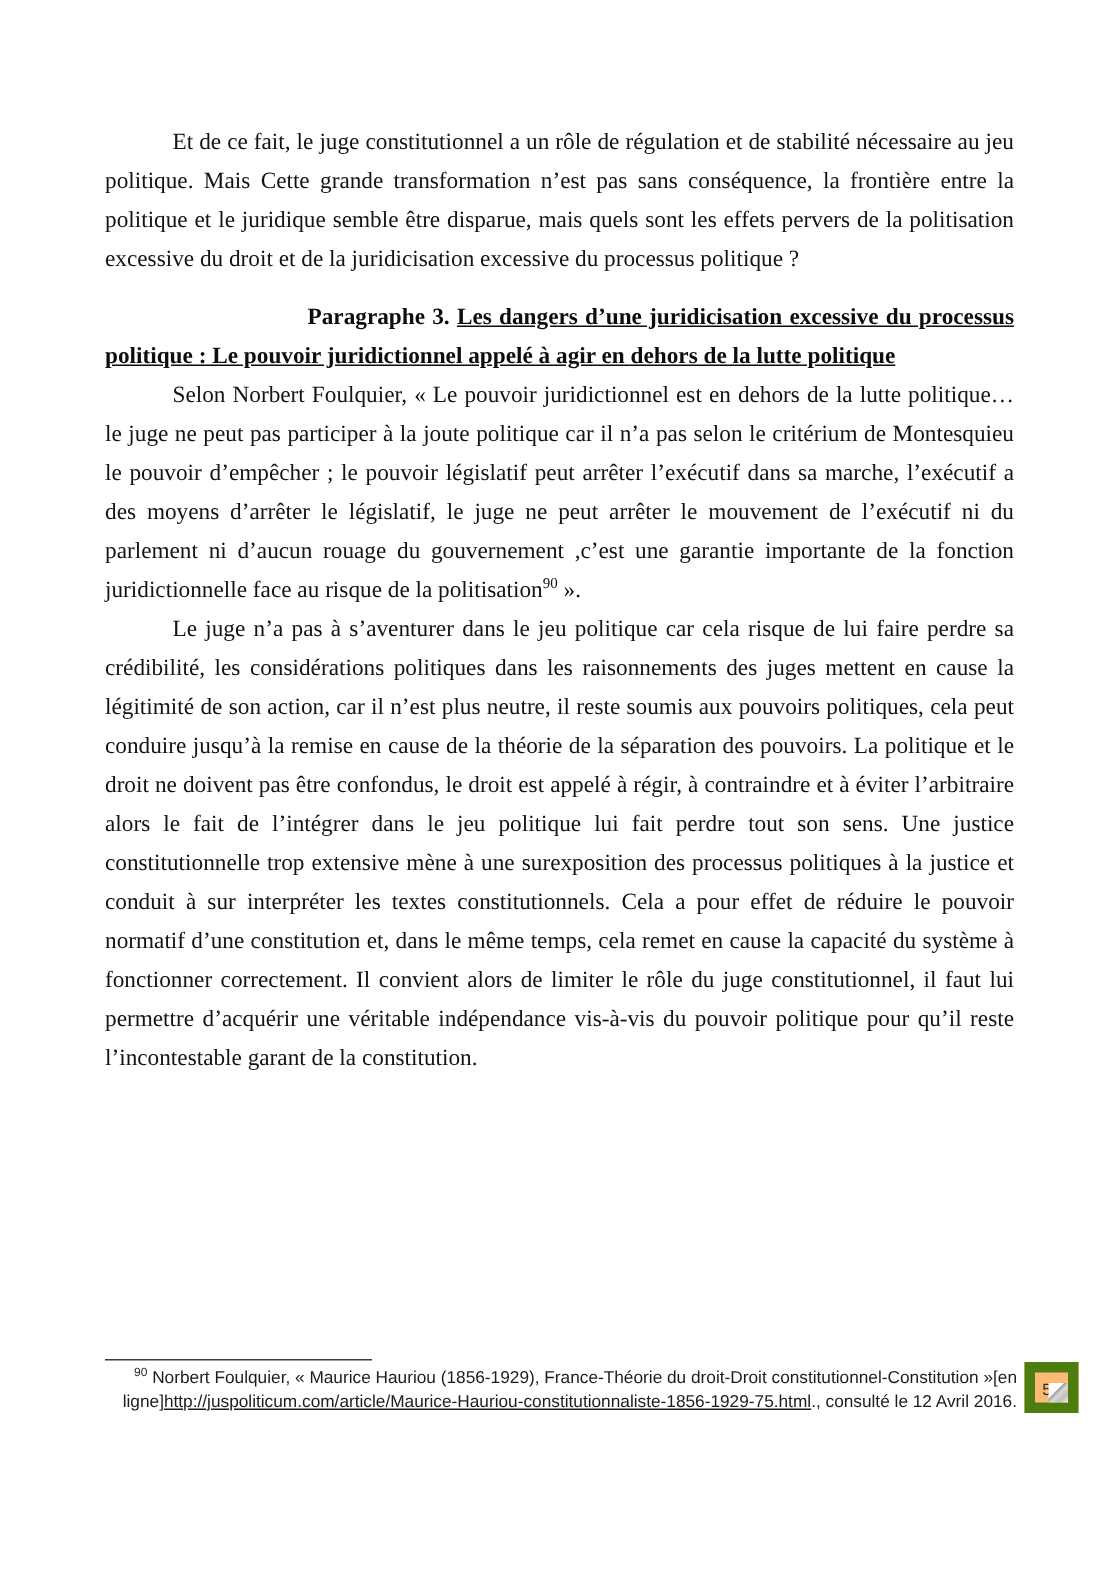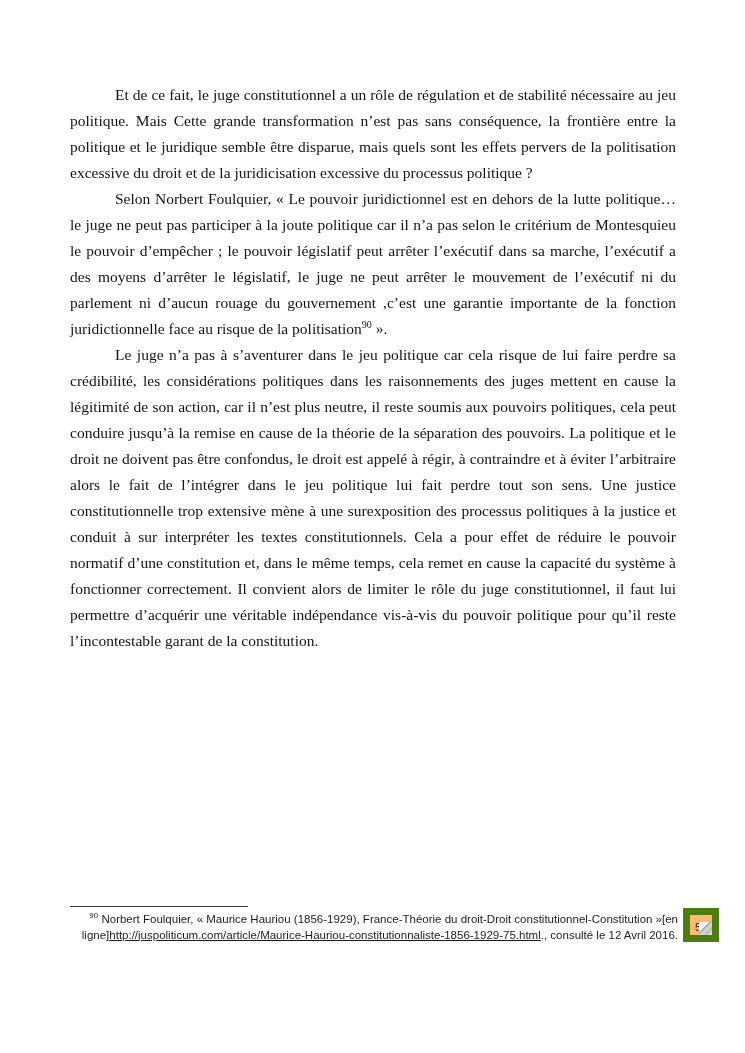--- a/index.html
+++ b/index.html
@@ -105,20 +105,21 @@
 </style>
 </head>
 <body>
 
 <div class="page">
 
   <div class="text-block">
 
     <p class="body-par">Et de ce fait, le juge constitutionnel a un rôle de régulation et de stabilité nécessaire au jeu politique. Mais Cette grande transformation n’est pas sans conséquence, la frontière entre la politique et le juridique semble être disparue, mais quels sont les effets pervers de la politisation excessive du droit et de la juridicisation excessive du processus politique ?</p>
 
+    <p class="heading-par"><span>Paragraphe 3. </span><span class="underlined">Les dangers d’une juridicisation excessive du processus politique : Le pouvoir juridictionnel appelé à agir en dehors de la lutte politique</span></p>
 
     <p class="body-par"><span>Selon Norbert Foulquier, « Le pouvoir juridictionnel est en dehors de la lutte politique…le juge ne peut pas participer à la joute politique car il n’a pas selon le critérium de Montesquieu le pouvoir d’empêcher ; le pouvoir législatif peut arrêter l’exécutif dans sa marche, l’exécutif a des moyens d’arrêter le législatif, le juge ne peut arrêter le mouvement de l’exécutif ni du parlement ni d’aucun rouage du gouvernement ,c’est une garantie importante de la fonction juridictionnelle face au risque de la politisation</span><sup class="note-ref">90</sup><span> ».</span></p>
 
     <p class="body-par">Le juge n’a pas à s’aventurer dans le jeu politique car cela risque de lui faire perdre sa crédibilité, les considérations politiques dans les raisonnements des juges mettent en cause la légitimité de son action, car il n’est plus neutre, il reste soumis aux pouvoirs politiques, cela peut conduire jusqu’à la remise en cause de la théorie de la séparation des pouvoirs. La politique et le droit ne doivent pas être confondus, le droit est appelé à régir, à contraindre et à éviter l’arbitraire alors le fait de l’intégrer dans le jeu politique lui fait perdre tout son sens. Une justice constitutionnelle trop extensive mène à une surexposition des processus politiques à la justice et conduit à sur interpréter les textes constitutionnels. Cela a pour effet de réduire le pouvoir normatif d’une constitution et, dans le même temps, cela remet en cause la capacité du système à fonctionner correctement. Il convient alors de limiter le rôle du juge constitutionnel, il faut lui permettre d’acquérir une véritable indépendance  vis-à-vis du pouvoir politique pour qu’il reste l’incontestable garant de la constitution.</p>
 
   </div>
 
   <div class="footnote-rule"></div>
 
   <div class="footnote"><sup class="note-ref">90</sup><span> Norbert Foulquier, « Maurice Hauriou (1856-1929), France-Théorie du droit-Droit constitutionnel-Constitution »[en ligne]</span><span class="url-link">http://juspoliticum.com/article/Maurice-Hauriou-constitutionnaliste-1856-1929-75.html</span><span>., consulté le 12 Avril 2016.</span></div>

